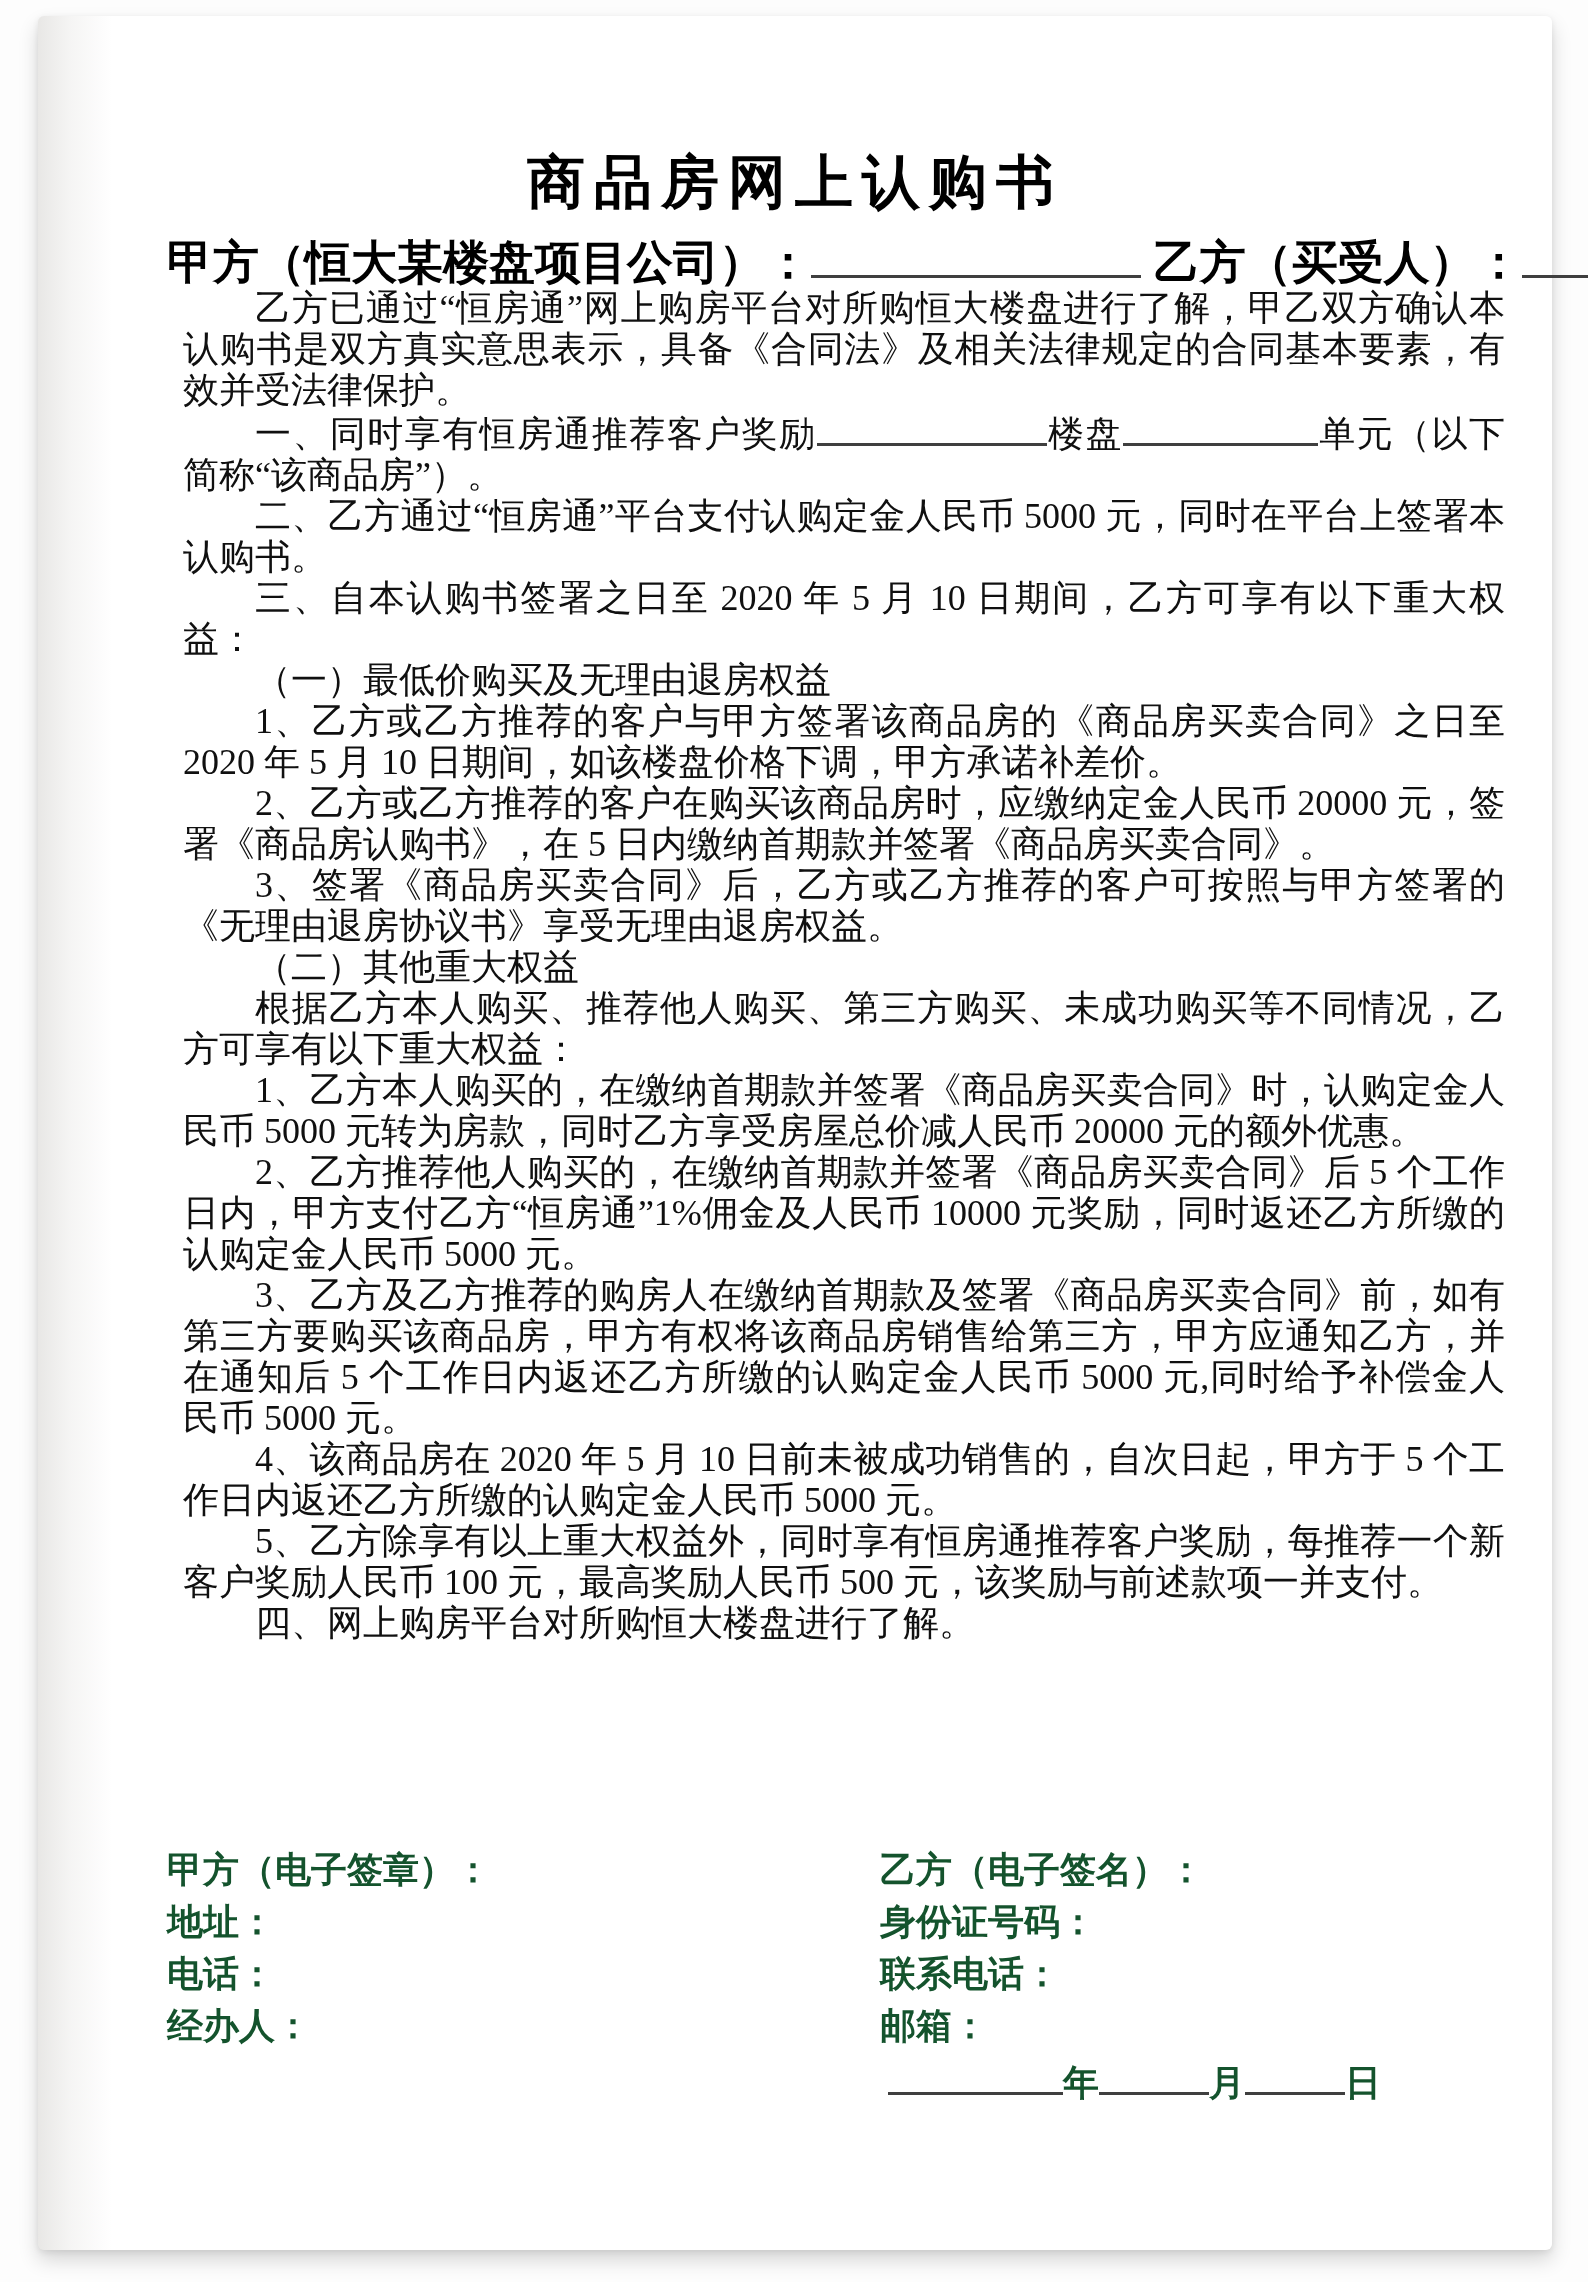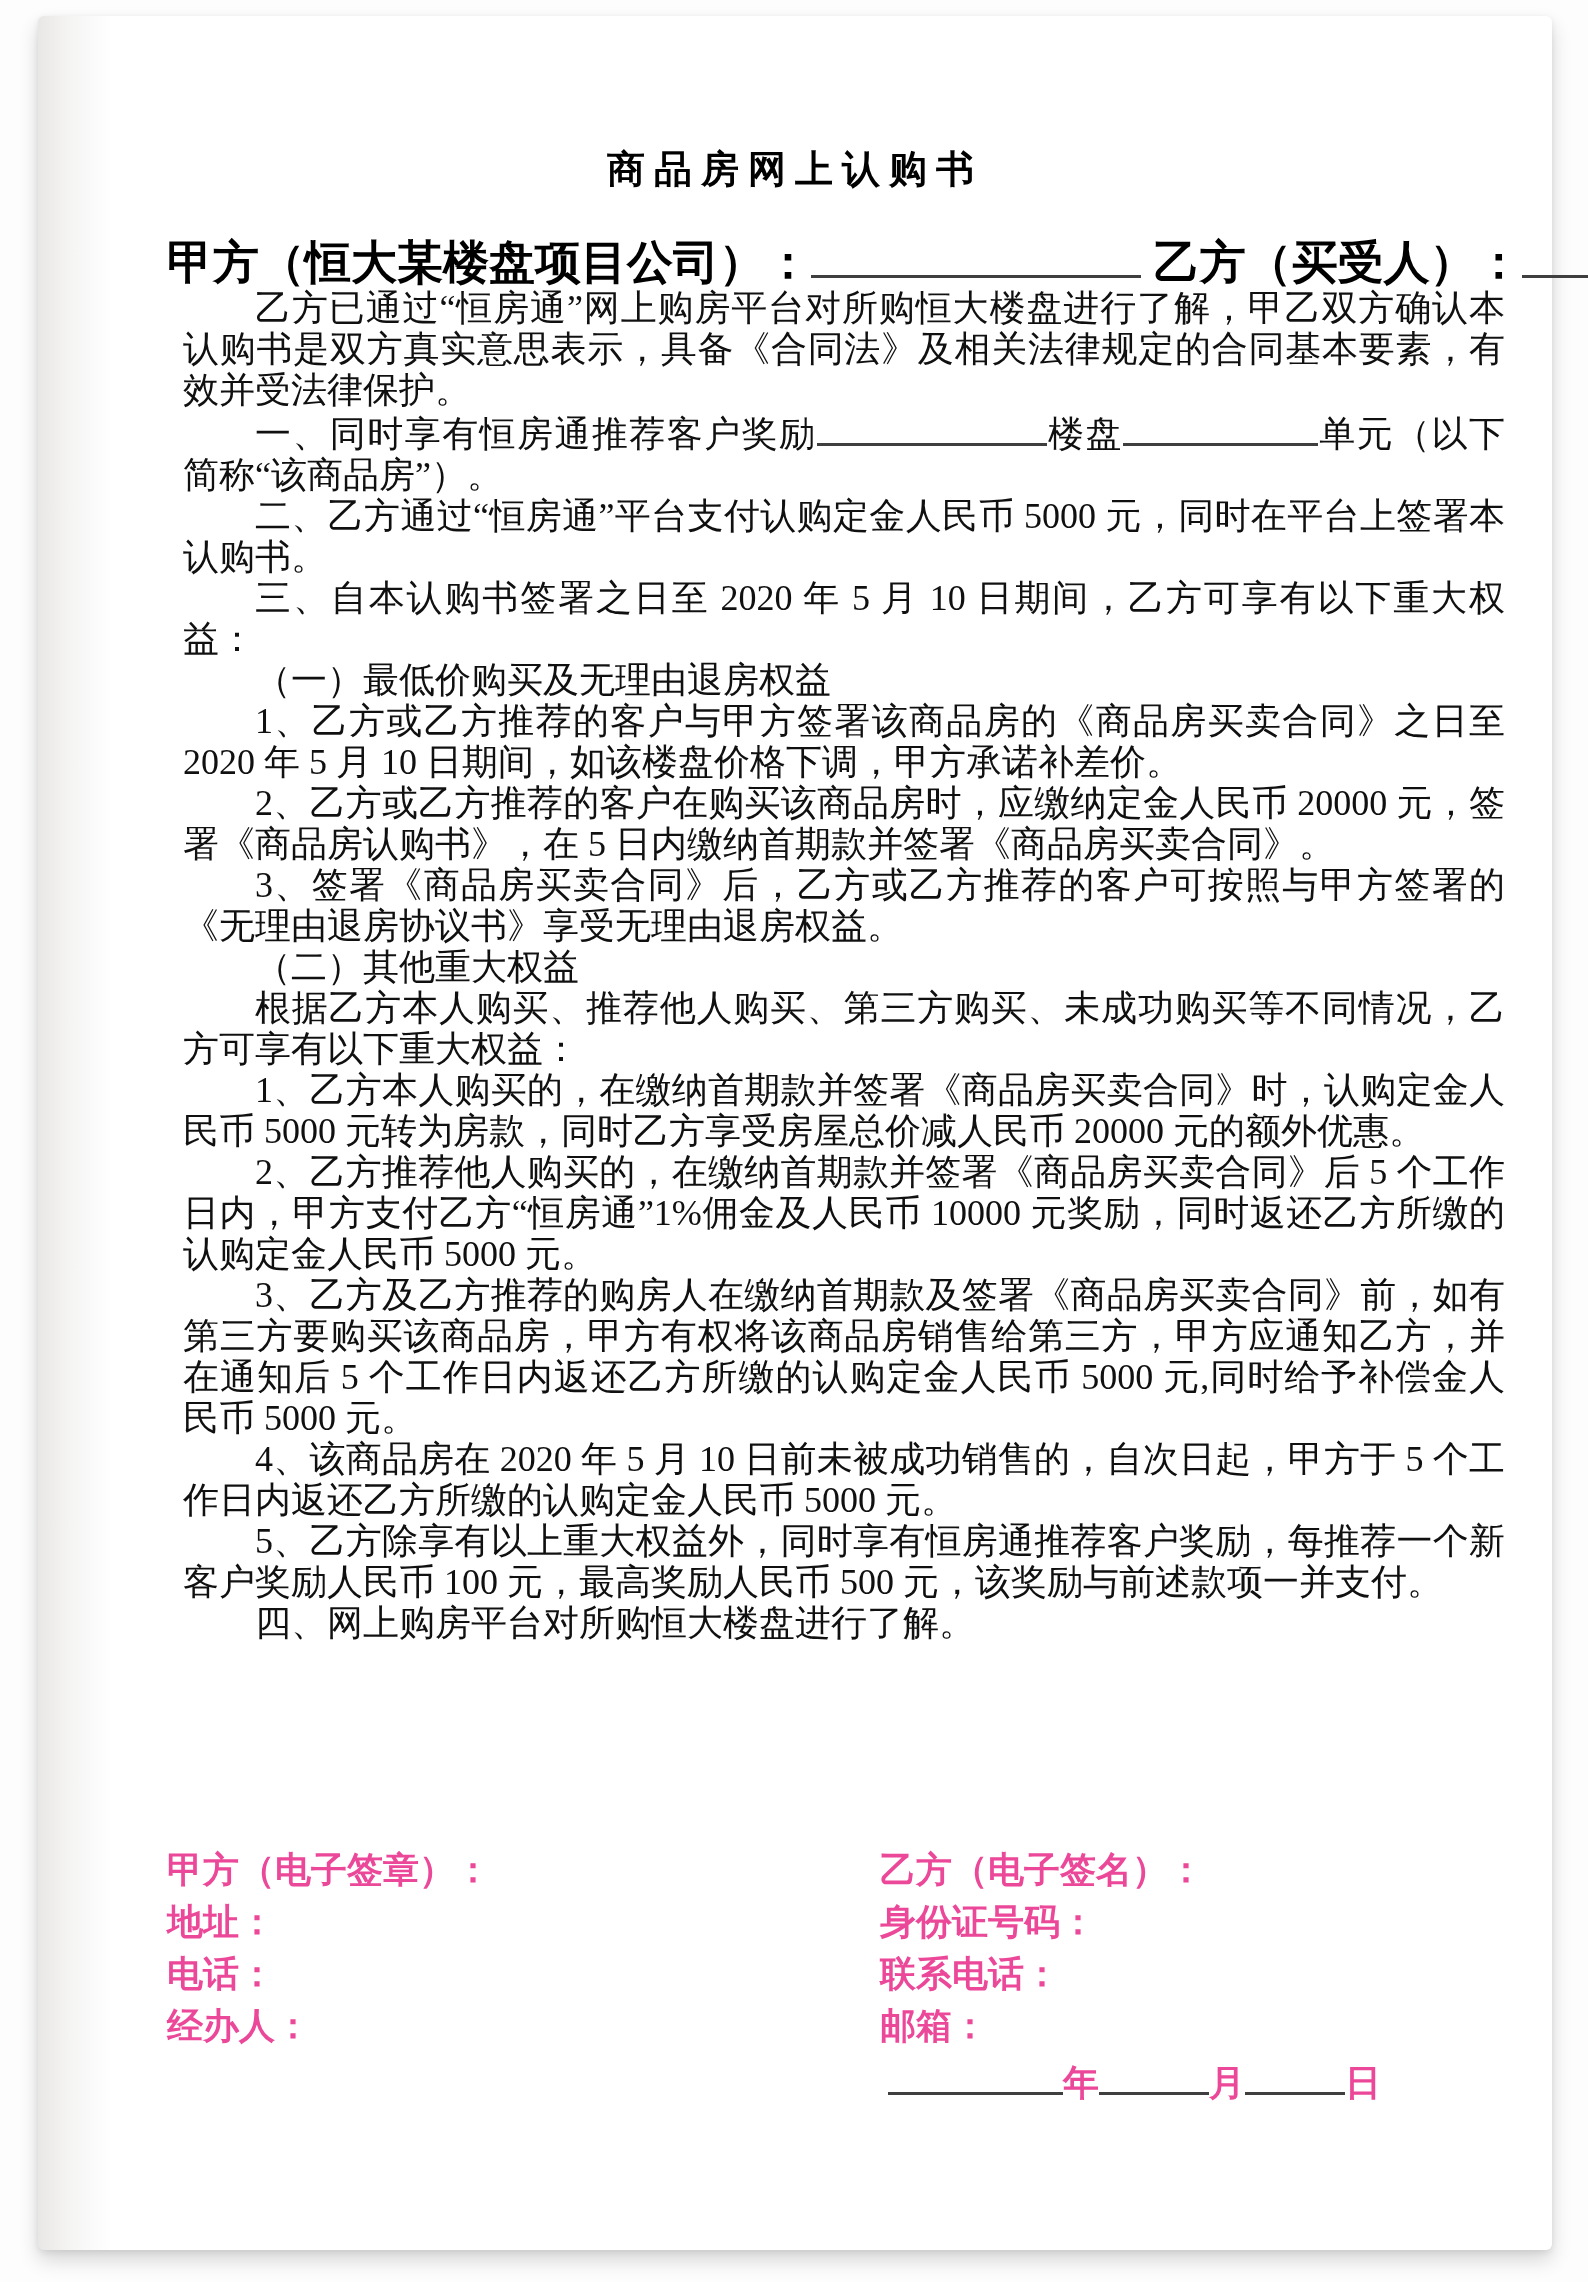--- a/index.html
+++ b/index.html
@@ -16,41 +16,41 @@
   }
   .page::before{
     content:"";position:absolute;left:0;top:0;bottom:0;width:74px;
     border-radius:6px 0 0 6px;pointer-events:none;
     background:linear-gradient(90deg,rgba(120,114,104,.17) 0,rgba(120,114,104,.07) 45%,rgba(120,114,104,0) 100%);
   }
   .doc-title{
     position:absolute;top:128px;left:0;right:0;margin:0;
     text-align:center;color:#000;
     font-family:"Liberation Sans","DejaVu Sans",sans-serif;
-    font-weight:800;font-size:38px;letter-spacing:9px;
+    font-weight:800;font-size:58px;letter-spacing:9px;
   }
   .parties{
     position:absolute;top:224px;left:129px;right:60px;
     color:#000;white-space:nowrap;
     font-family:"Liberation Sans","DejaVu Sans",sans-serif;
     font-weight:700;font-size:46px;line-height:44px;
   }
   .blank{
     display:inline-block;height:32px;
     border-bottom:3px solid #3f3f3f;
   }
   .parties .blank{height:30px;}
   .body-text{
     position:absolute;top:272px;left:145px;width:1322px;
     font-size:36px;line-height:41px;color:#101010;
   }
   .body-text p{margin:0;text-indent:72px;text-align:justify;}
   .sign{
     position:absolute;top:1828px;left:129px;right:60px;height:340px;
-    color:#ec4899;
+    color:#14532d;
     font-family:"Liberation Sans","DejaVu Sans",sans-serif;
     font-weight:700;font-size:36px;
   }
   .sign .col{position:absolute;top:0;}
   .col-a{left:0;}
   .col-b{left:713px;}
   .sign-row{height:52px;line-height:52px;white-space:nowrap;}
   .date-row{margin-top:6px;line-height:44px;white-space:nowrap;padding-left:8px;}
   .date-row .blank{height:34px;}
 </style>

